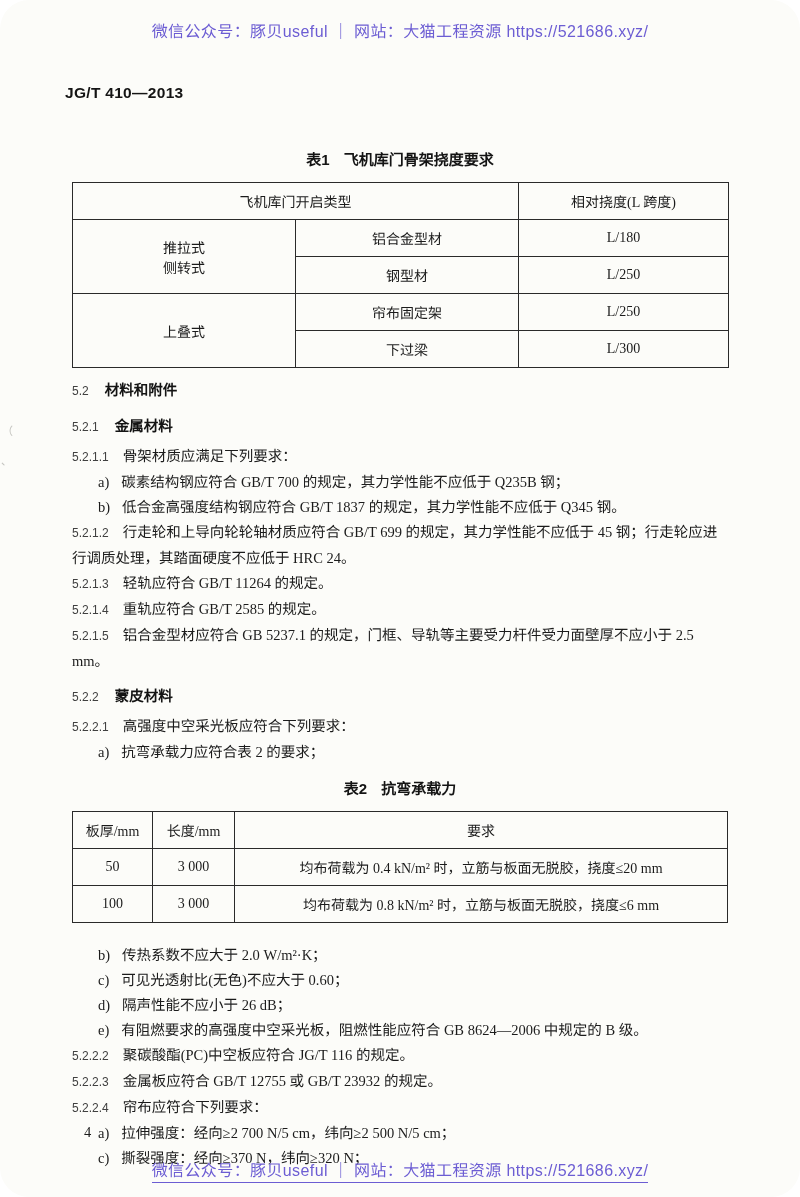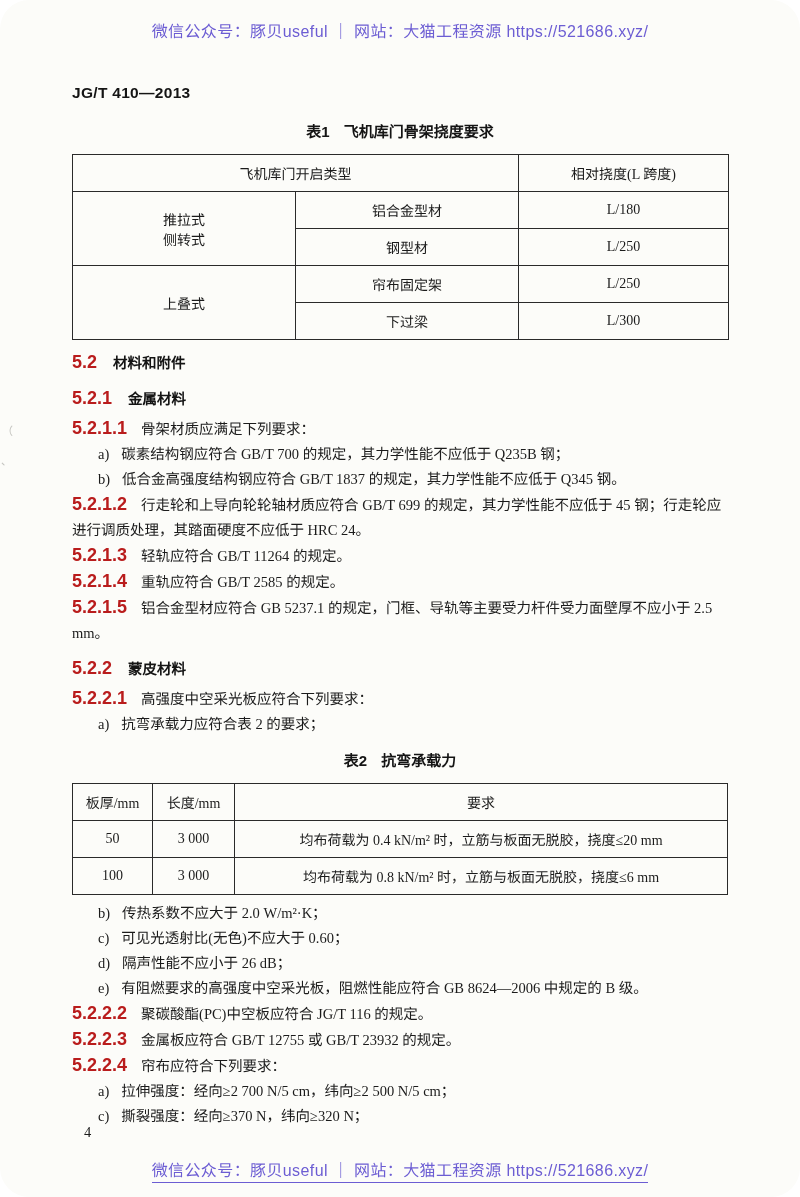--- a/index.html
+++ b/index.html
@@ -21,32 +21,32 @@
     font-family: "Liberation Sans", "DejaVu Sans", sans-serif;
     font-size: 16px;
     color: #6c5dd3;
     letter-spacing: 0.4px;
   }
   .wm-top { top: 18px; }
   .wm-bottom { bottom: 16px; }
   .wm-bottom .wm-text { border-bottom: 1px solid #6c5dd3; padding-bottom: 3px; }
   .doc-number {
     position: absolute;
-    left: 72px;
+    left: 65px;
     top: 84px;
     font-family: "Liberation Sans", "DejaVu Sans", sans-serif;
     font-weight: bold;
     font-size: 15.5px;
     letter-spacing: 0.3px;
     color: #141414;
   }
   .content {
     position: absolute;
     left: 72px;
-    top: 120px;
+    top: 148px;
     width: 656px;
   }
   .caption {
     text-align: center;
     font-family: "Liberation Sans", "DejaVu Sans", sans-serif;
     font-weight: bold;
     font-size: 15px;
     color: #141414;
     margin-bottom: 13px;
   }
@@ -59,29 +59,29 @@
   }
   table.std td {
     border: 1px solid #2a2a2a;
     text-align: center;
     vertical-align: middle;
     font-size: 14px;
     padding: 3px 6px;
     height: 30px;
     color: #1b1b1b;
   }
-  .t2 { margin-bottom: 6px; font-family: Liberation Serif, serif; }
+  .t2 { margin-bottom: 20px; font-family: Liberation Serif, serif; }
   .defl { }
   .sec { font-size: 14.5px; line-height: 25px; }
   .sec .num {
     font-family: "Liberation Sans", "DejaVu Sans", sans-serif;
-    font-weight: bold;
-    font-size: 18px;
+    font-weight: normal;
+    font-size: 12px;
     margin-right: 14px;
-    color: #b91c1c;
+    color: #404040;
   }
   .sec.item .num {
     font-family: inherit;
     font-weight: normal;
     font-size: 14.5px;
     margin-right: 12px;
     color: #1b1b1b;
   }
   .sec.head {
     font-family: "Liberation Sans", "DejaVu Sans", sans-serif;

